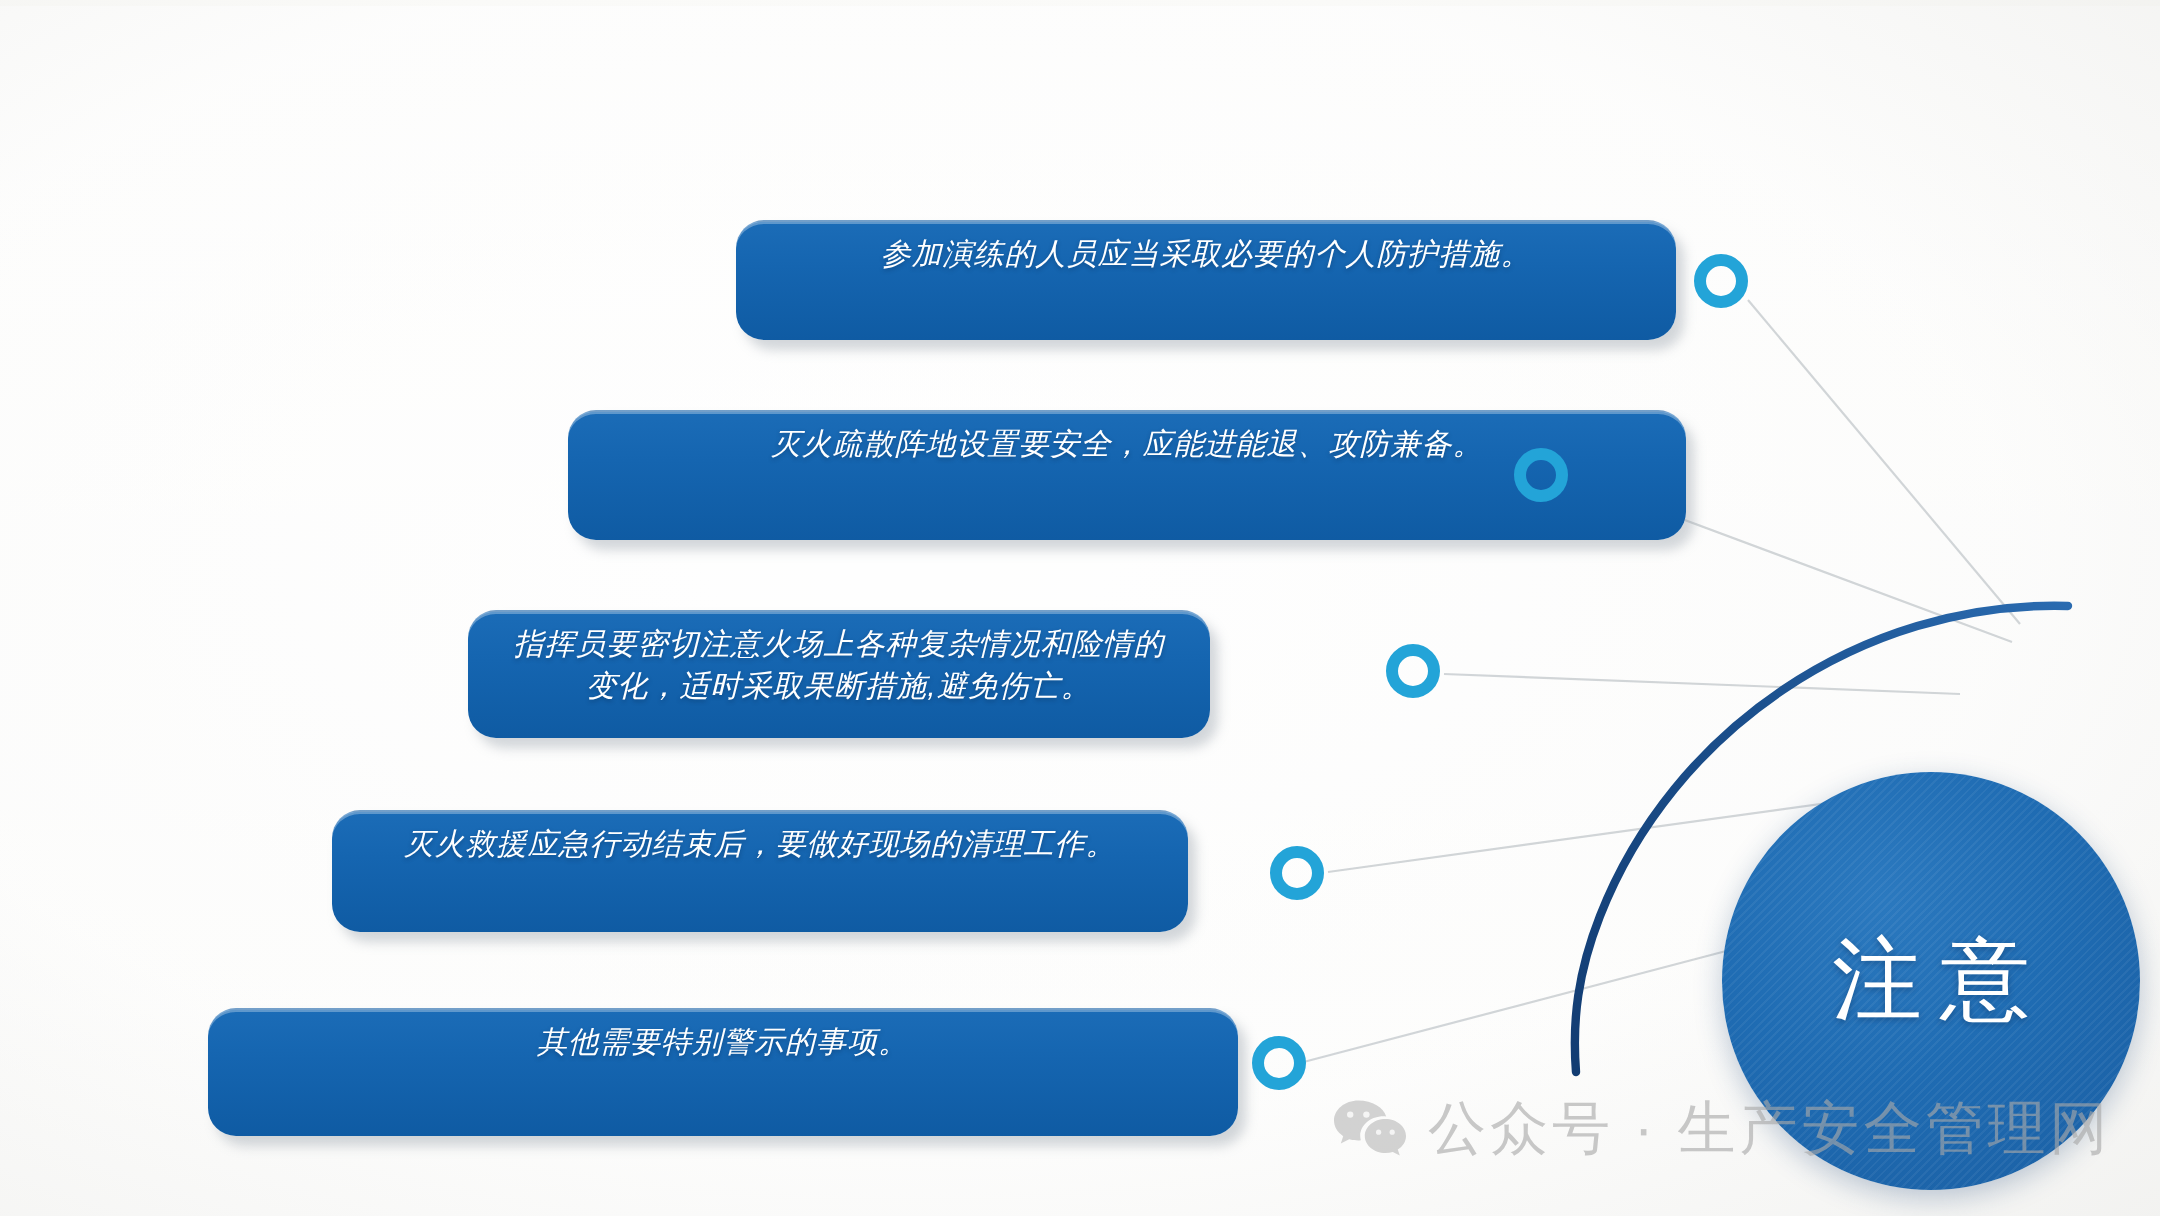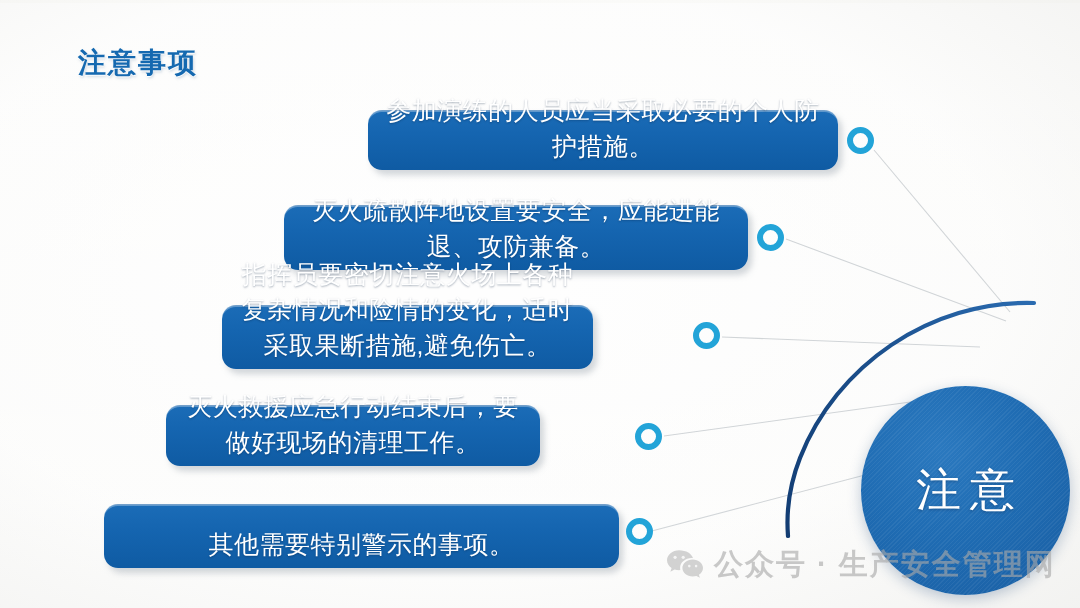--- a/index.html
+++ b/index.html
@@ -68,28 +68,29 @@
     position: absolute;
     box-sizing: border-box;
     border-radius: 14px;
     background: linear-gradient(to bottom, #1b6cb7 0%, #1565b0 38%, #0f5ba3 100%);
     border-top: 1px solid rgba(255,255,255,0.42);
     box-shadow:
       4px 5px 6px rgba(150,160,170,0.42),
       inset 0 1px 0 rgba(255,255,255,0.30);
     color: #ffffff;
     display: flex;
-    align-items: flex-end;
+    align-items: flex-start;
     justify-content: center;
     text-align: center;
     padding: 6px 18px;
-    font-size: 25px;
+    font-size: 15px;
     line-height: 1.42;
     letter-spacing: 0.5px;
     text-shadow: 0 1px 2px rgba(0,30,60,0.35);
+    font-style: italic;
   }
   .bubble-text {
     display: block;
     width: 100%;
   }
 
   .ring {
     position: absolute;
     width: 27px;
     height: 27px;
@@ -136,33 +137,31 @@
     align-items: center;
     gap: 10px;
     opacity: 0.62;
     pointer-events: none;
   }
   #watermark .wm-text {
     font-size: 29px;
     color: #a9a9a9;
     letter-spacing: 2px;
     white-space: nowrap;
-    font-weight: bold;
   }
   #wechat-icon { display: block; }
 </style>
 </head>
 <body>
 
 <div id="slide">
 
   <div id="texture"></div>
   <div id="vignette"></div>
 
-  <div id="page-title">注意事项</div>
 
   <svg id="connectors" viewBox="0 0 1080 608" xmlns="http://www.w3.org/2000/svg">
     <defs>
       <linearGradient id="arcGrad" x1="0" y1="1" x2="1" y2="0">
         <stop offset="0%" stop-color="#123c72"></stop>
         <stop offset="55%" stop-color="#1b4f8c"></stop>
         <stop offset="100%" stop-color="#2a6bb0"></stop>
       </linearGradient>
     </defs>
 
@@ -178,35 +177,35 @@
   </svg>
 
   <div class="item">
     <div class="bubble" style="left:368px; top:110px; width:470px; height:60px;">
       <span class="bubble-text">参加演练的人员应当采取必要的个人防护措施。</span>
     </div>
     <div class="ring" style="left:847px; top:127px;"></div>
   </div>
 
   <div class="item">
-    <div class="bubble" style="left:284px; top:205px; width:464px; height:65px;">
+    <div class="bubble" style="left:284px; top:205px; width:559px; height:65px;">
       <span class="bubble-text">灭火疏散阵地设置要安全，应能进能退、攻防兼备。</span>
     </div>
     <div class="ring" style="left:757px; top:224px;"></div>
   </div>
 
   <div class="item">
-    <div class="bubble" style="left:222px; top:305px; width:371px; height:64px;">
+    <div class="bubble" style="left:234px; top:305px; width:371px; height:64px;">
       <span class="bubble-text">指挥员要密切注意火场上各种复杂情况和险情的变化，适时采取果断措施,避免伤亡。</span>
     </div>
     <div class="ring" style="left:693px; top:322px;"></div>
   </div>
 
   <div class="item">
-    <div class="bubble" style="left:166px; top:405px; width:374px; height:61px;">
+    <div class="bubble" style="left:166px; top:405px; width:428px; height:61px;">
       <span class="bubble-text">灭火救援应急行动结束后，要做好现场的清理工作。</span>
     </div>
     <div class="ring" style="left:635px; top:423px;"></div>
   </div>
 
   <div class="item">
     <div class="bubble" style="left:104px; top:504px; width:515px; height:64px;">
       <span class="bubble-text">其他需要特别警示的事项。</span>
     </div>
     <div class="ring" style="left:626px; top:518px;"></div>

